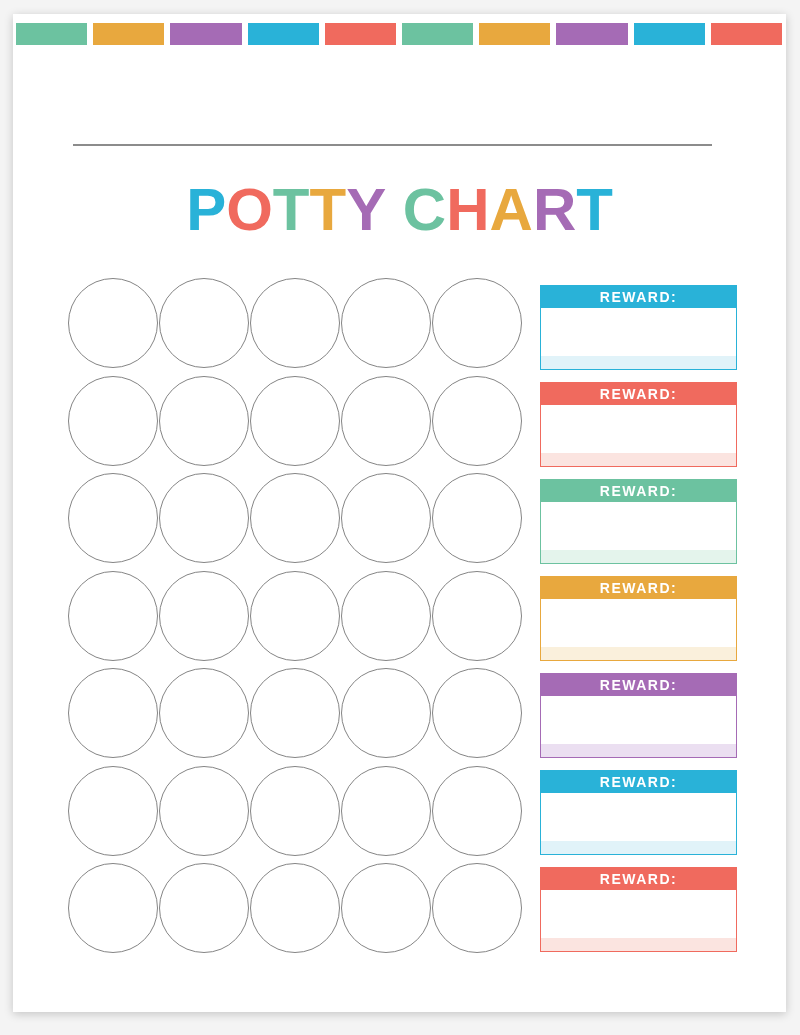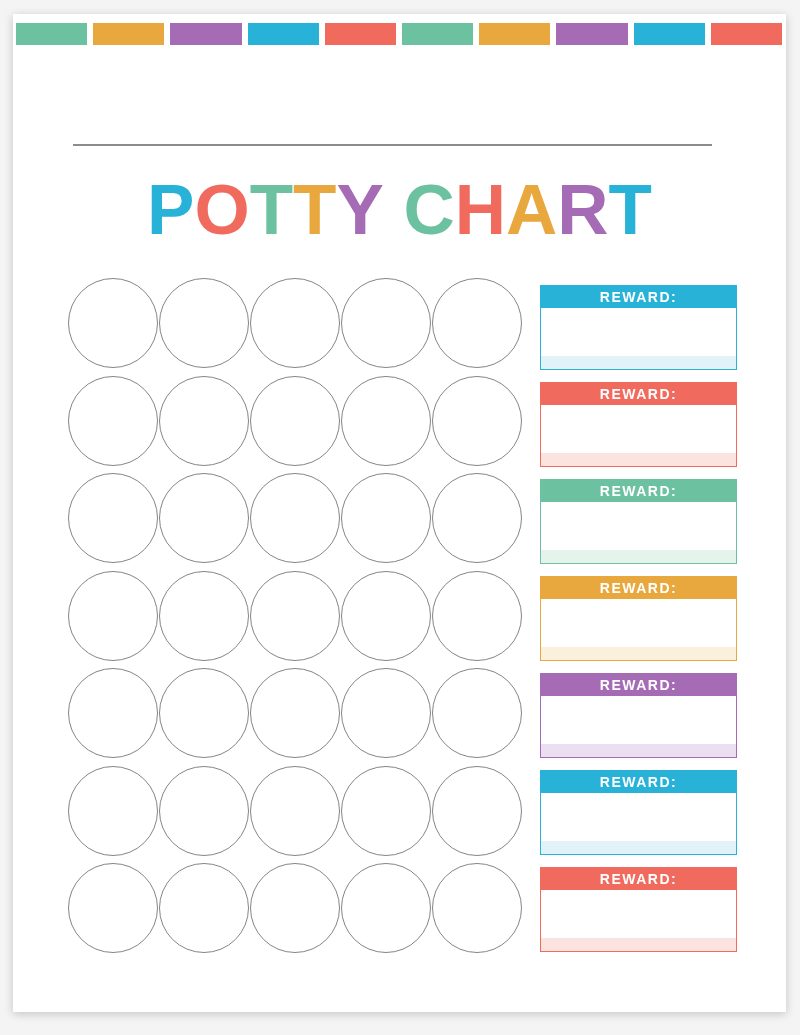--- a/index.html
+++ b/index.html
@@ -32,21 +32,21 @@
     left: 60px; top: 130px;
     width: 639px; height: 2px;
     background: #8c8c8c;
   }
   
   .title {
     position: absolute;
     left: 0; right: 0; top: 162px;
     margin: 0;
     text-align: center;
-    font-size: 71px;
+    font-size: 60px;
     line-height: 68px;
     font-weight: bold;
     letter-spacing: 0;
     white-space: pre;
   }
   .title span { display: inline-block; }
   
   .circles {
     position: absolute;
     left: 55px; top: 264px;

